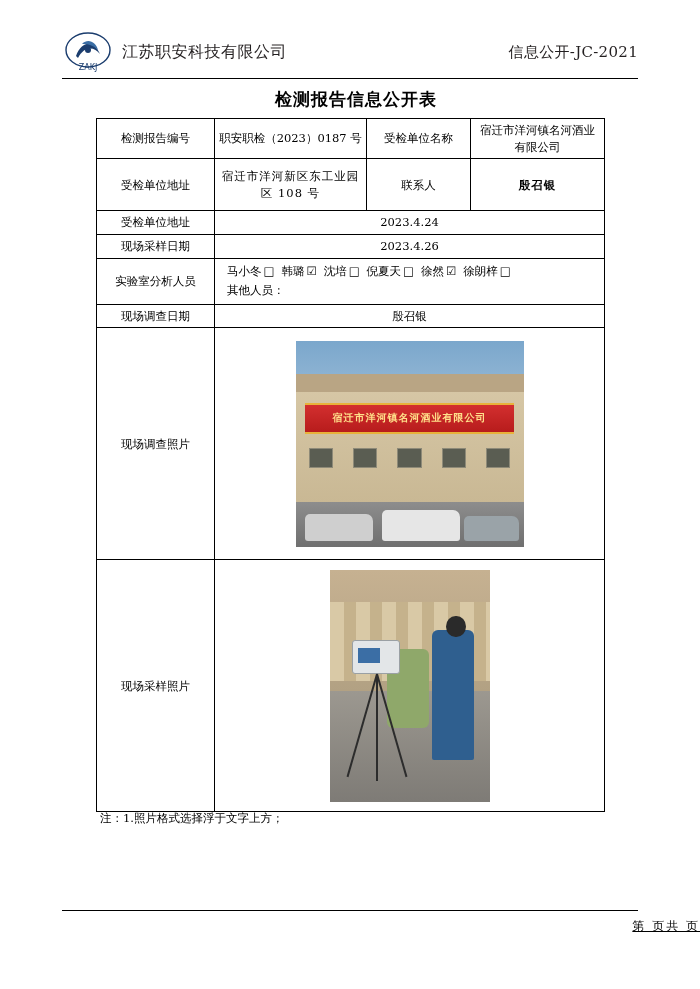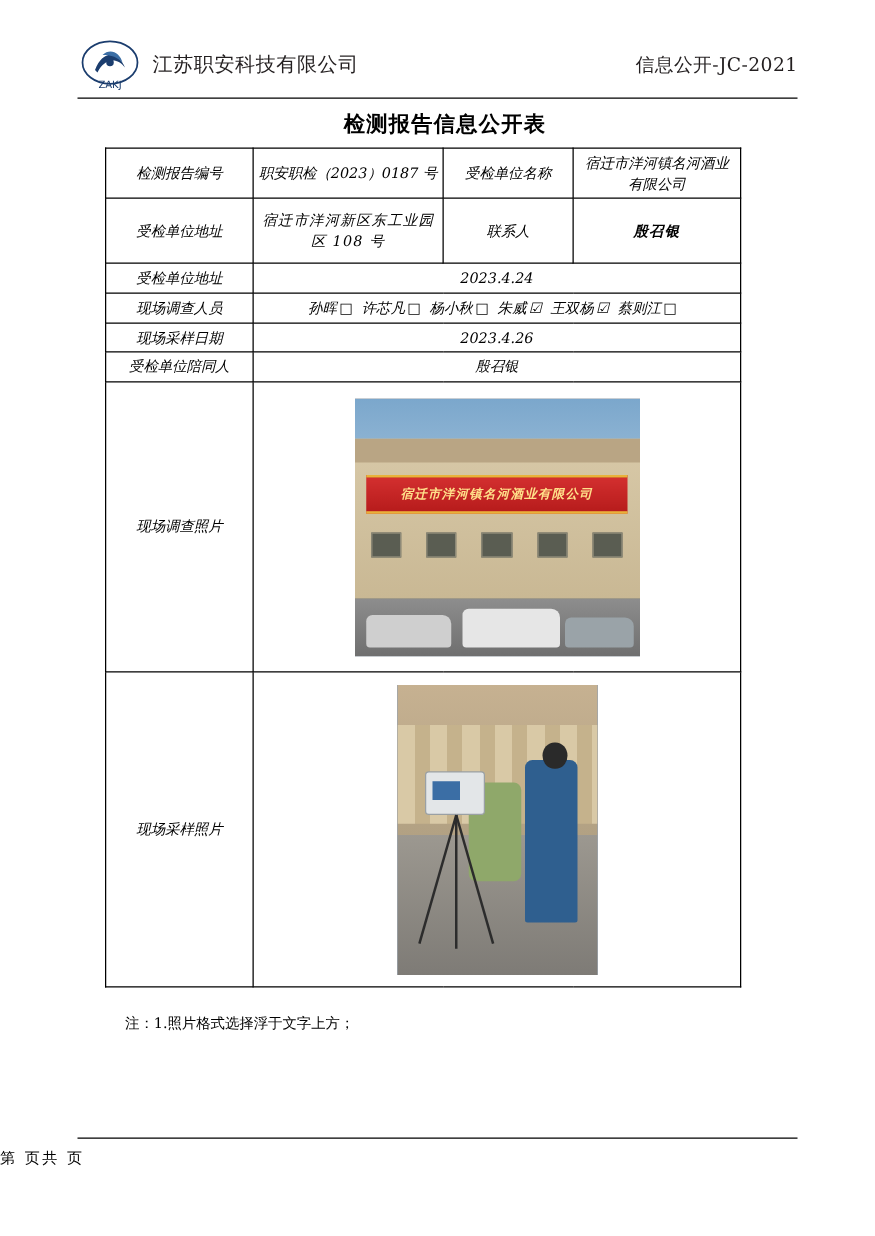--- a/index.html
+++ b/index.html
@@ -68,25 +68,24 @@
     font-size: 17px;
     font-weight: bold;
     color: #000;
     font-family: "DejaVu Serif", serif;
     letter-spacing: 1px;
     padding-left: 12px;
   }
   
   table.main {
     position: absolute;
-    left: 84px; top: 118px;
+    left: 96px; top: 118px;
     width: 508px;
     border-collapse: collapse;
     table-layout: fixed;
-    font-style: italic;
   }
   table.main td {
     border: 1px solid #000;
     font-size: 11.5px;
     color: #000;
     text-align: center;
     vertical-align: middle;
     padding: 3px 4px;
     font-family: "DejaVu Serif", serif;
     line-height: 1.45;
@@ -232,25 +231,26 @@
   .footer-rule {
     position: absolute;
     left: 62px; top: 910px;
     width: 576px;
     border-top: 1px solid #000;
   }
   .footer {
     position: absolute;
     left: 0; top: 918px;
     width: 700px;
-    text-align: left;
+    text-align: right;
     font-size: 12px;
     color: #000;
     font-family: "DejaVu Serif", serif;
     letter-spacing: 2px;
+    text-decoration: underline;
   }
 </style>
 </head>
 <body>
 
 <div class="page">
 
   <div class="header">
     <div class="brand">
       <span class="logo">
@@ -288,29 +288,32 @@
         <td class="lbl">受检单位地址</td>
         <td class="cell-addr">宿迁市洋河新区东工业园区 108 号</td>
         <td>联系人</td>
         <td class="cell-big">殷召银</td>
       </tr>
       <tr>
         <td class="lbl">受检单位地址</td>
         <td colspan="3">2023.4.24</td>
       </tr>
       <tr>
-        <td class="lbl">现场调查人员</td>
-        <td colspan="3" class="members"><span class="nm">孙晖</span><span class="bx">□</span><span class="nm">许芯凡</span><span class="bx">□</span><span class="nm">杨小秋</span><span class="bx">□</span><span class="nm">朱威</span><span class="bx">☑</span><span class="nm">王双杨</span><span class="bx">☑</span><span class="nm">蔡则江</span><span class="bx">□</span></td>
-      </tr>
-      <tr>
         <td class="lbl">现场采样日期</td>
         <td colspan="3">2023.4.26</td>
       </tr>
-      <tr>
-        <td class="lbl">受检单位陪同人</td>
+      <tr class="lab-row" style="height:44px">
+        <td class="lbl">实验室分析人员</td>
+        <td colspan="3" class="val">
+          <div class="members"><span class="nm">马小冬</span><span class="bx">□</span><span class="nm">韩璐</span><span class="bx">☑</span><span class="nm">沈培</span><span class="bx">□</span><span class="nm">倪夏天</span><span class="bx">□</span><span class="nm">徐然</span><span class="bx">☑</span><span class="nm">徐朗梓</span><span class="bx">□</span></div>
+          <div>其他人员：</div>
+        </td>
+      </tr>
+      <tr>
+        <td class="lbl">现场调查日期</td>
         <td colspan="3">殷召银</td>
       </tr>
       <tr>
         <td class="lbl">现场调查照片</td>
         <td colspan="3" class="photo-cell">
           <div class="photo-frame photo1">
             <div class="sky"></div>
             <div class="bldg"></div>
             <div class="bldg-top"></div>
             <div class="banner">宿迁市洋河镇名河酒业有限公司</div>

